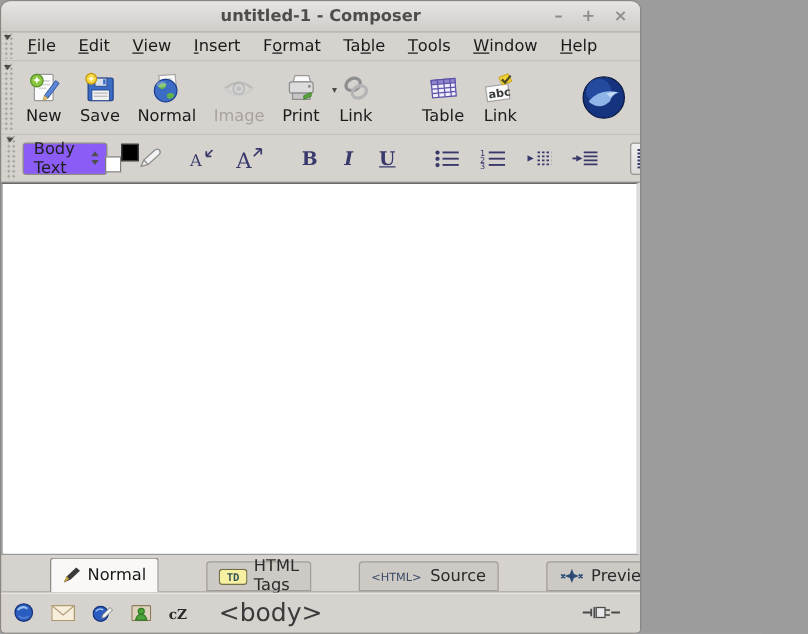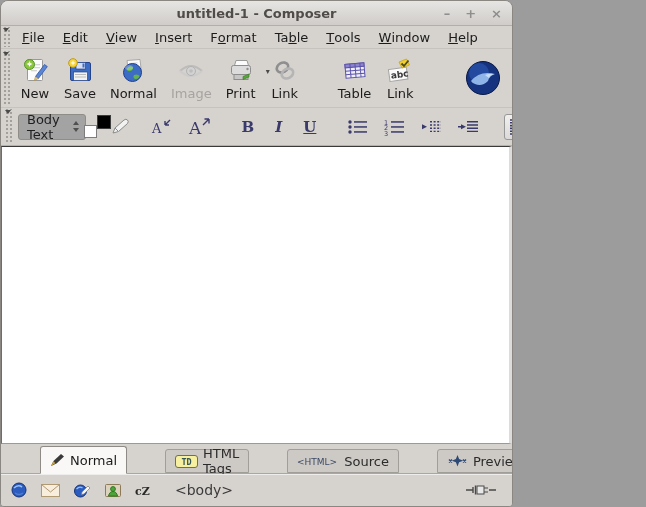--- a/index.html
+++ b/index.html
@@ -26,21 +26,21 @@
   #toolbar-buttons{display:flex;align-items:flex-start;height:100%;align-items:center;flex:1;}
   .tbtn{display:flex;flex-direction:column;align-items:center;padding:2px 7px;position:relative;}
   .tbtn:nth-child(7){margin-left:24px;}
   .ticon{width:30px;height:30px;display:flex;align-items:center;justify-content:center;}
   .tlabel{font-size:13px;color:#1c1c1c;margin-top:0px;white-space:nowrap;}
   .tbtn.disabled .tlabel{color:#a7a3a0;}
   .print-arrow{position:absolute;right:-7px;top:13px;font-size:8px;color:#4a4a4a;}
   .logo{margin-left:auto;margin-right:11px;width:36px;height:36px;}
   
   .formatbar{flex:0 0 38px;display:flex;align-items:center;border-bottom:1px solid #b5b1ad;padding:0 2px;}
-  .combobox{height:26px;width:113px;background:#a3a3a3;border:1px solid #908c88;border-radius:3px;
+  .combobox{height:26px;width:113px;background:#8b5cf6;border:1px solid #908c88;border-radius:3px;
     display:flex;align-items:center;margin-left:3px;}
   .combo-value{flex:1;padding:0 8px;font-size:13px;color:#1f1f1f;}
   .combo-spin{width:17px;height:100%;display:flex;flex-direction:column;align-items:center;justify-content:center;gap:3px;}
   .spin-up{width:0;height:0;border-left:3.5px solid transparent;border-right:3.5px solid transparent;border-bottom:4.5px solid #4f4f4f;}
   .spin-down{width:0;height:0;border-left:3.5px solid transparent;border-right:3.5px solid transparent;border-top:4.5px solid #4f4f4f;}
   .colorpicker{width:23px;height:23px;position:relative;margin-left:11px;cursor:pointer;}
   .cp-bg{position:absolute;right:0;bottom:0;width:13px;height:13px;background:#fff;border:1px solid #7d7d7d;}
   .cp-fg{position:absolute;left:0;top:0;width:14px;height:14px;background:#000;border:1px solid #3c3c3c;}
   .pen-btn{margin-left:13px;display:flex;align-items:center;}
   #fmt-buttons{display:flex;align-items:center;margin-left:2px;}
@@ -62,21 +62,21 @@
   .tab{display:flex;align-items:center;gap:5px;padding:0 9px;height:24px;margin-right:2px;
     background:#cdc9c5;border:1px solid #a19d99;border-radius:3px 3px 0 0;font-size:13px;color:#2b2b2b;cursor:pointer;margin-left:36px;}
   .tab.active{background:#f9f8f7;height:28px;border-color:#8e8a86;border-bottom:1px solid #f9f8f7;
     margin-bottom:-1px;color:#1a1a1a;}
   .tab-icon{display:flex;align-items:center;text-decoration:underline;}
   
   .statusbar{flex:0 0 32px;display:flex;align-items:center;background:#d6d2ce;
     box-shadow:inset 0 1px 0 #efedeb;padding:0 10px;}
   #status-icons{display:flex;align-items:center;gap:14px;justify-content:center;}
   .status-icon{display:flex;align-items:center;justify-content:center;cursor:pointer;}
-  .breadcrumb{font-size:14px;color:#3a3a3a;margin-left:22px;cursor:pointer;}
+  .breadcrumb{font-size:20px;color:#3a3a3a;margin-left:22px;cursor:pointer;}
   .online{margin-left:auto;margin-right:6px;display:flex;align-items:center;cursor:pointer;}
 </style>
 </head>
 <body>
 
 <div class="window">
 
   <div class="titlebar">
     <span class="title">untitled-1 - Composer</span>
     <div class="win-controls">

